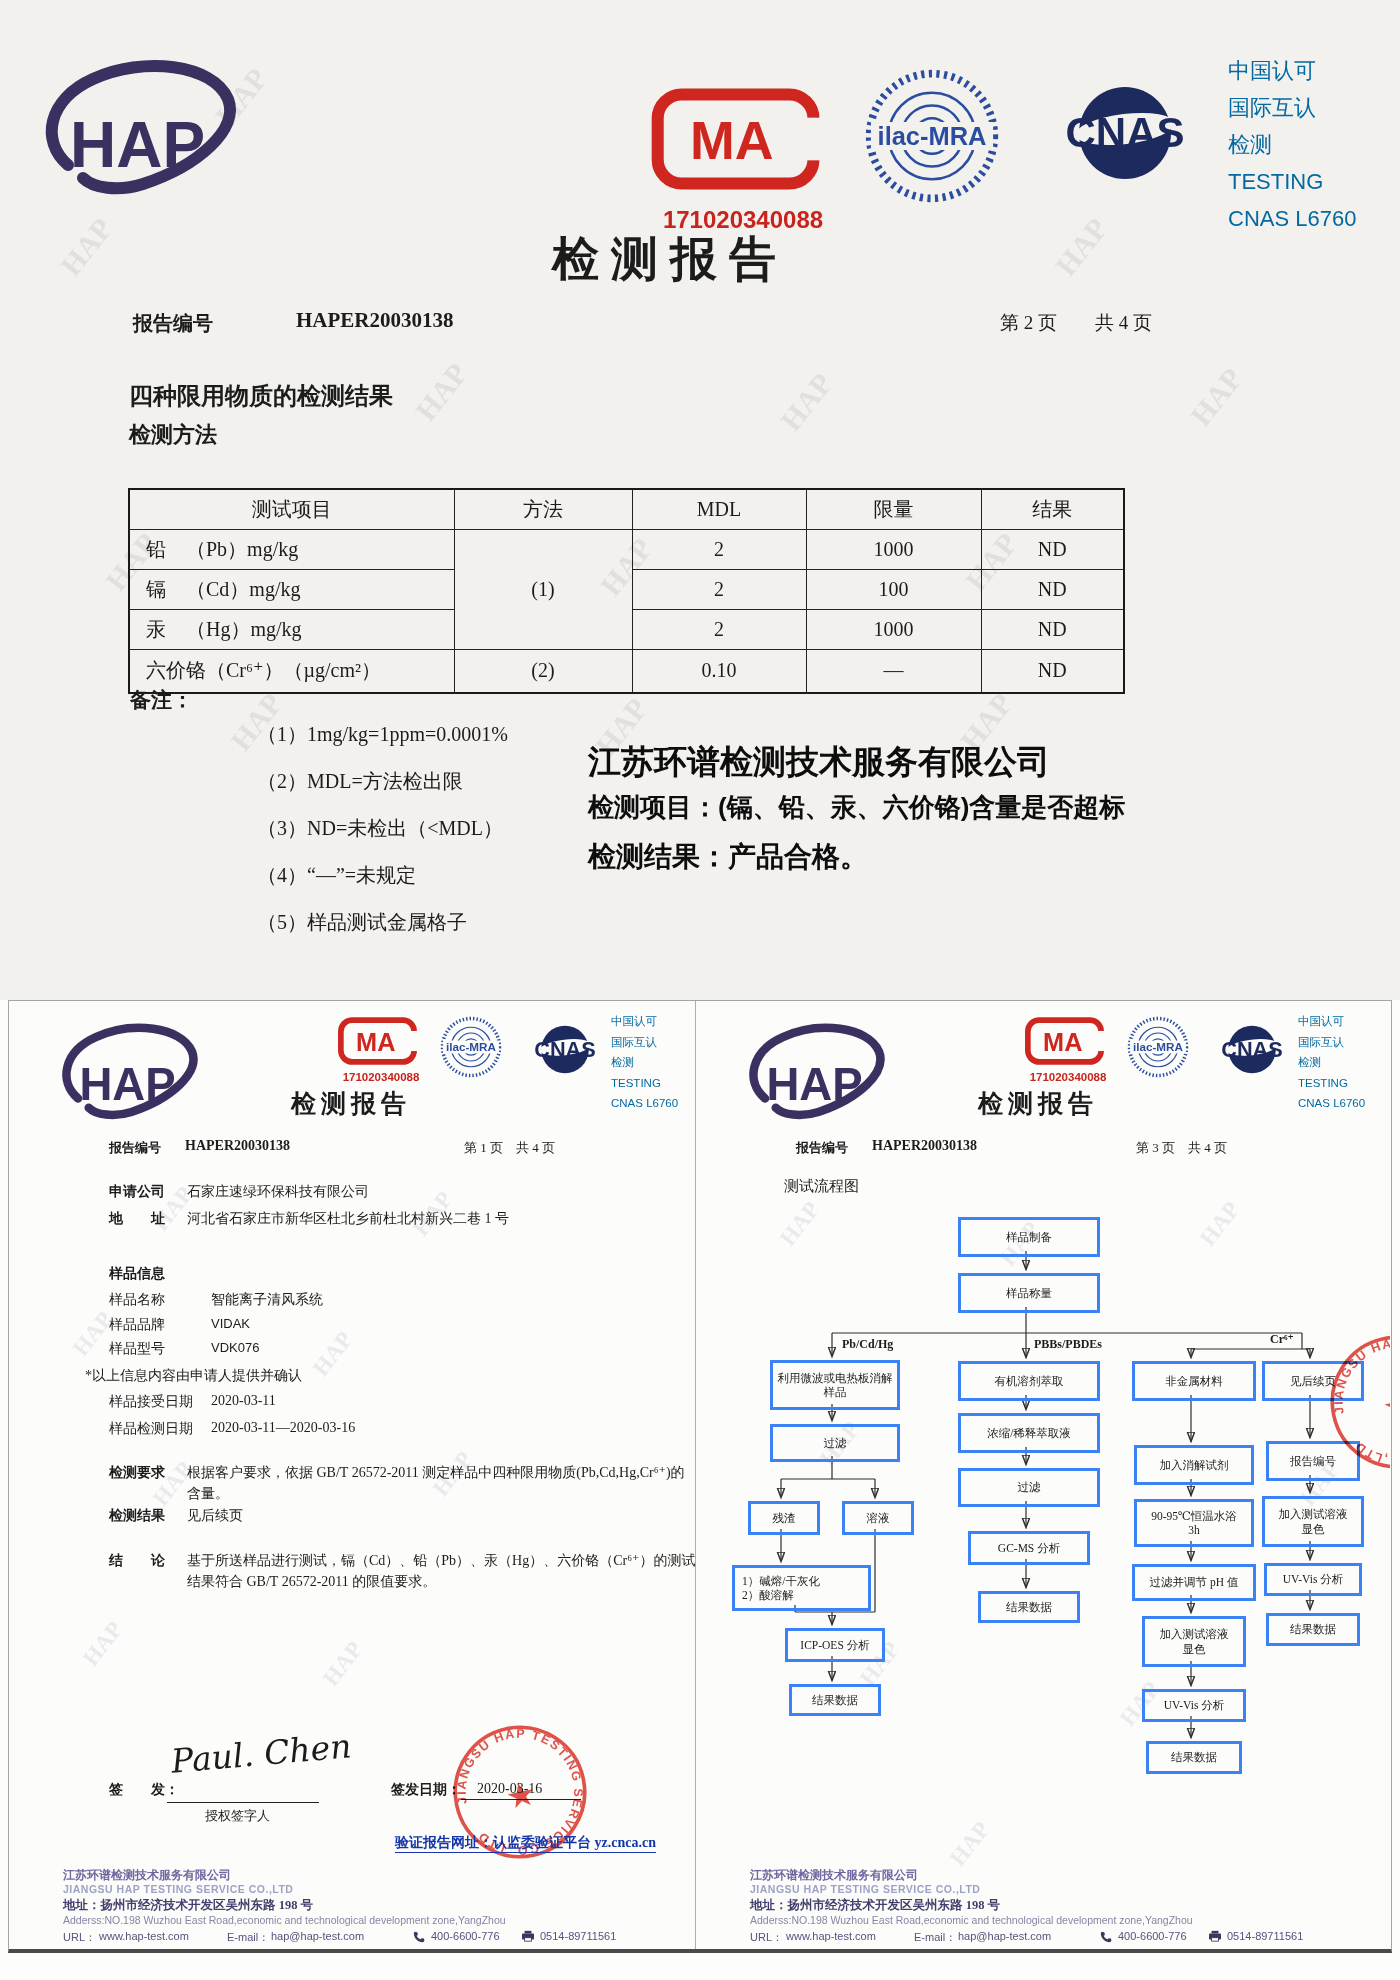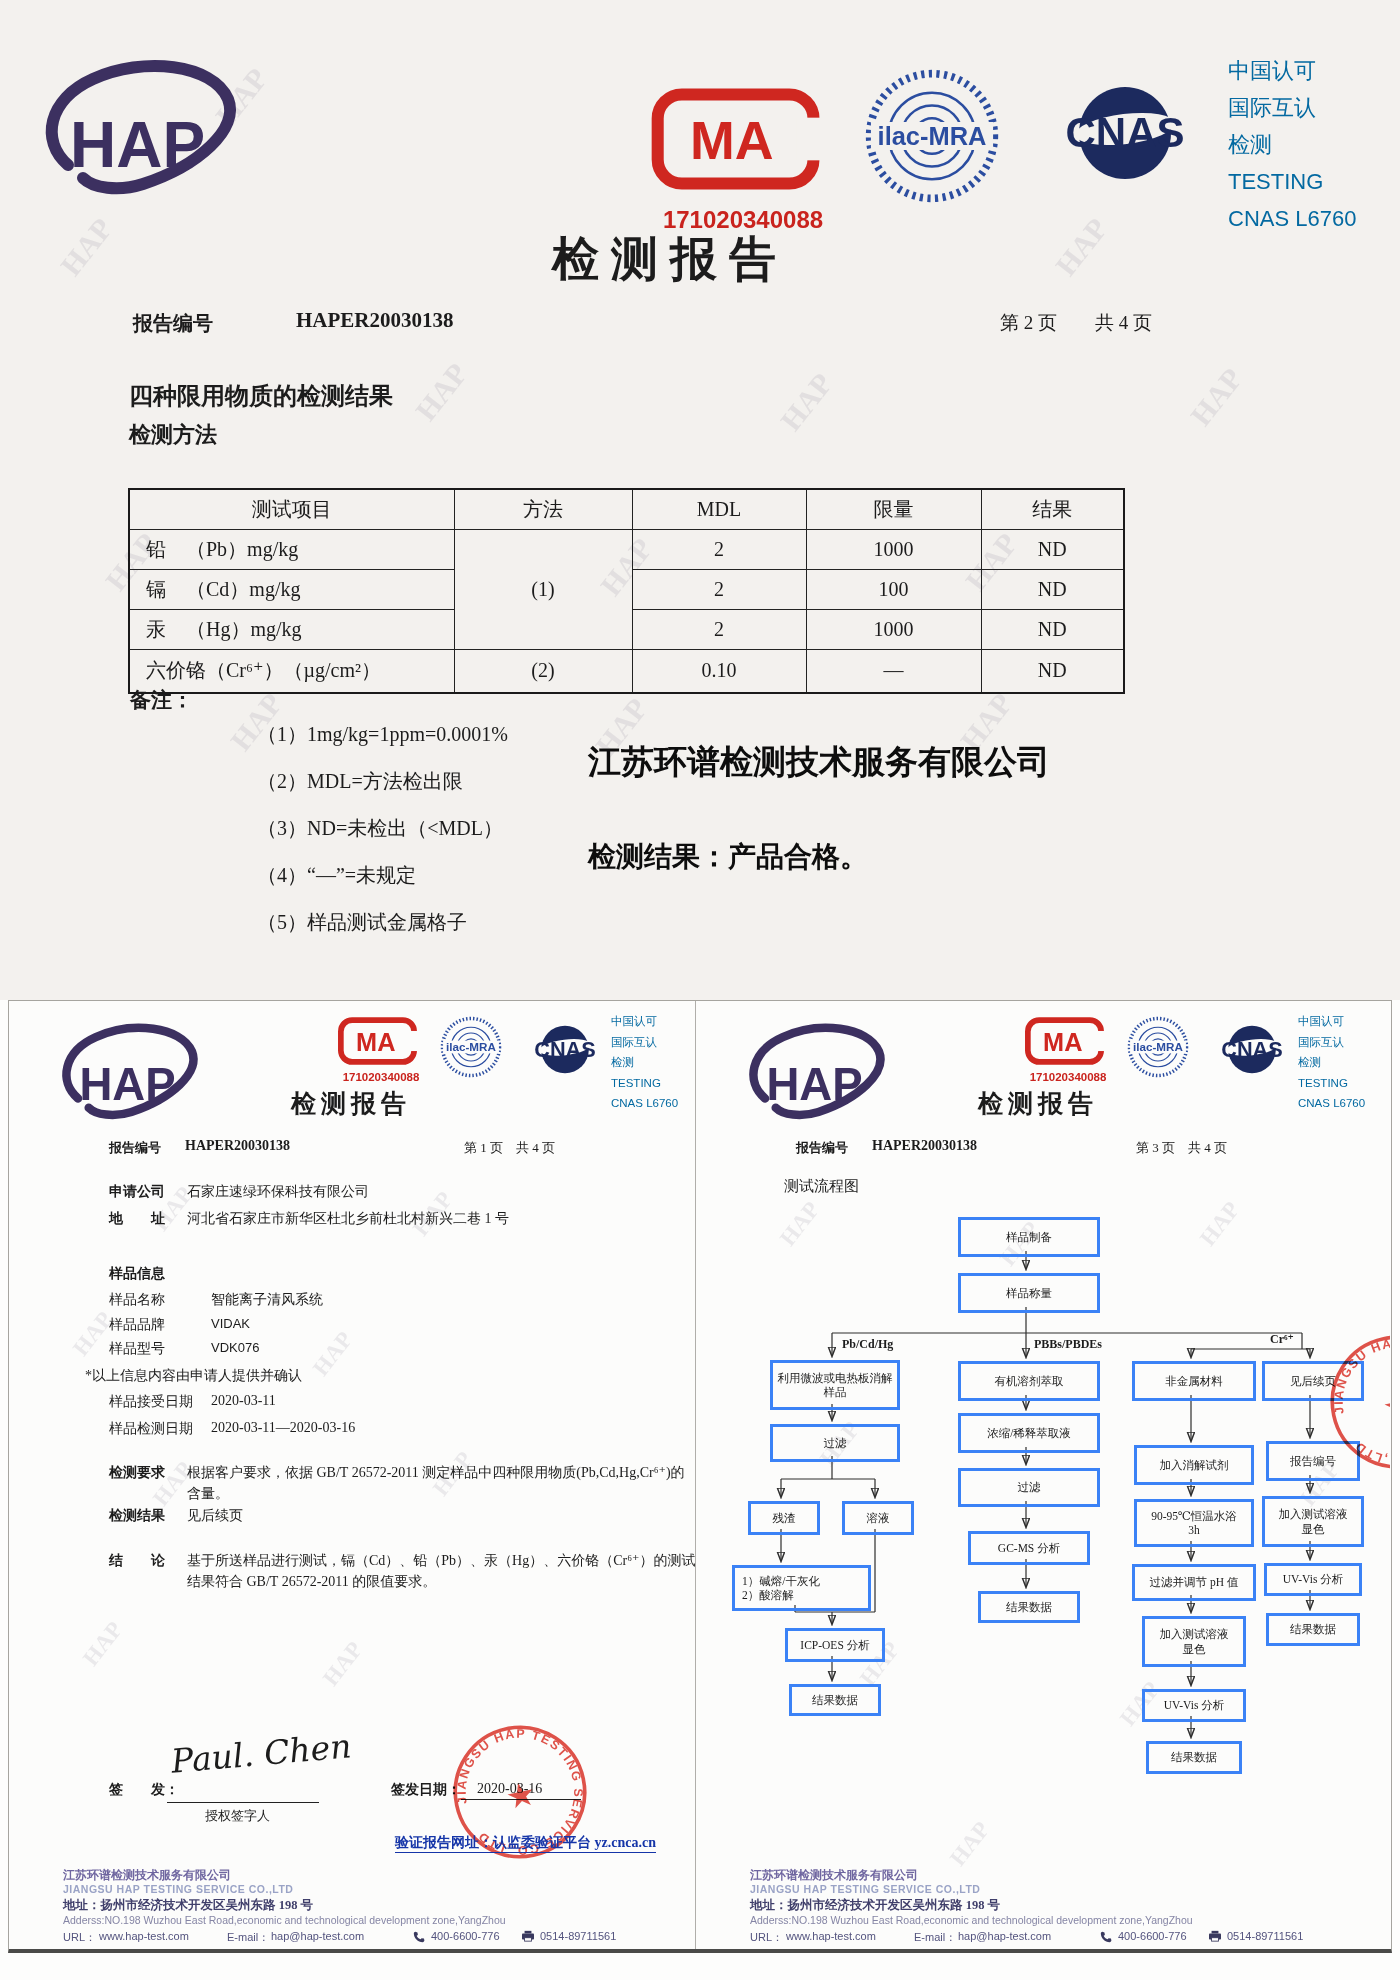--- a/index.html
+++ b/index.html
@@ -153,20 +153,21 @@
       </table>
 
     <div class="abs" style="left:130px;top:686px;font-size:21px;font-weight:600">备注：</div>
     <div class="abs" style="left:257px;top:721px;font-size:20px">（1）1mg/kg=1ppm=0.0001%</div>
     <div class="abs" style="left:257px;top:768px;font-size:20px">（2）MDL=方法检出限</div>
     <div class="abs" style="left:257px;top:815px;font-size:20px">（3）ND=未检出（&lt;MDL）</div>
     <div class="abs" style="left:257px;top:862px;font-size:20px">（4）“—”=未规定</div>
     <div class="abs" style="left:257px;top:909px;font-size:20px">（5）样品测试金属格子</div>
 
     <div class="abs sans" style="left:588px;top:740px;font-size:33px;font-weight:700;color:#0d0d0d">江苏环谱检测技术服务有限公司</div>
+    <div class="abs sans" style="left:588px;top:790px;font-size:26px;font-weight:700;color:#0d0d0d">检测项目：(镉、铅、汞、六价铬)含量是否超标</div>
     <div class="abs sans" style="left:588px;top:838px;font-size:28px;font-weight:700;color:#0d0d0d">检测结果：产品合格。</div>
   </section>
 
   <section class="bottom-wrap">
 
     <div class="page page-left">
       <span class="wm" style="left:140px;top:195px">HAP</span>
       <span class="wm" style="left:400px;top:200px">HAP</span>
       <span class="wm" style="left:60px;top:320px">HAP</span>
       <span class="wm" style="left:300px;top:340px">HAP</span>

